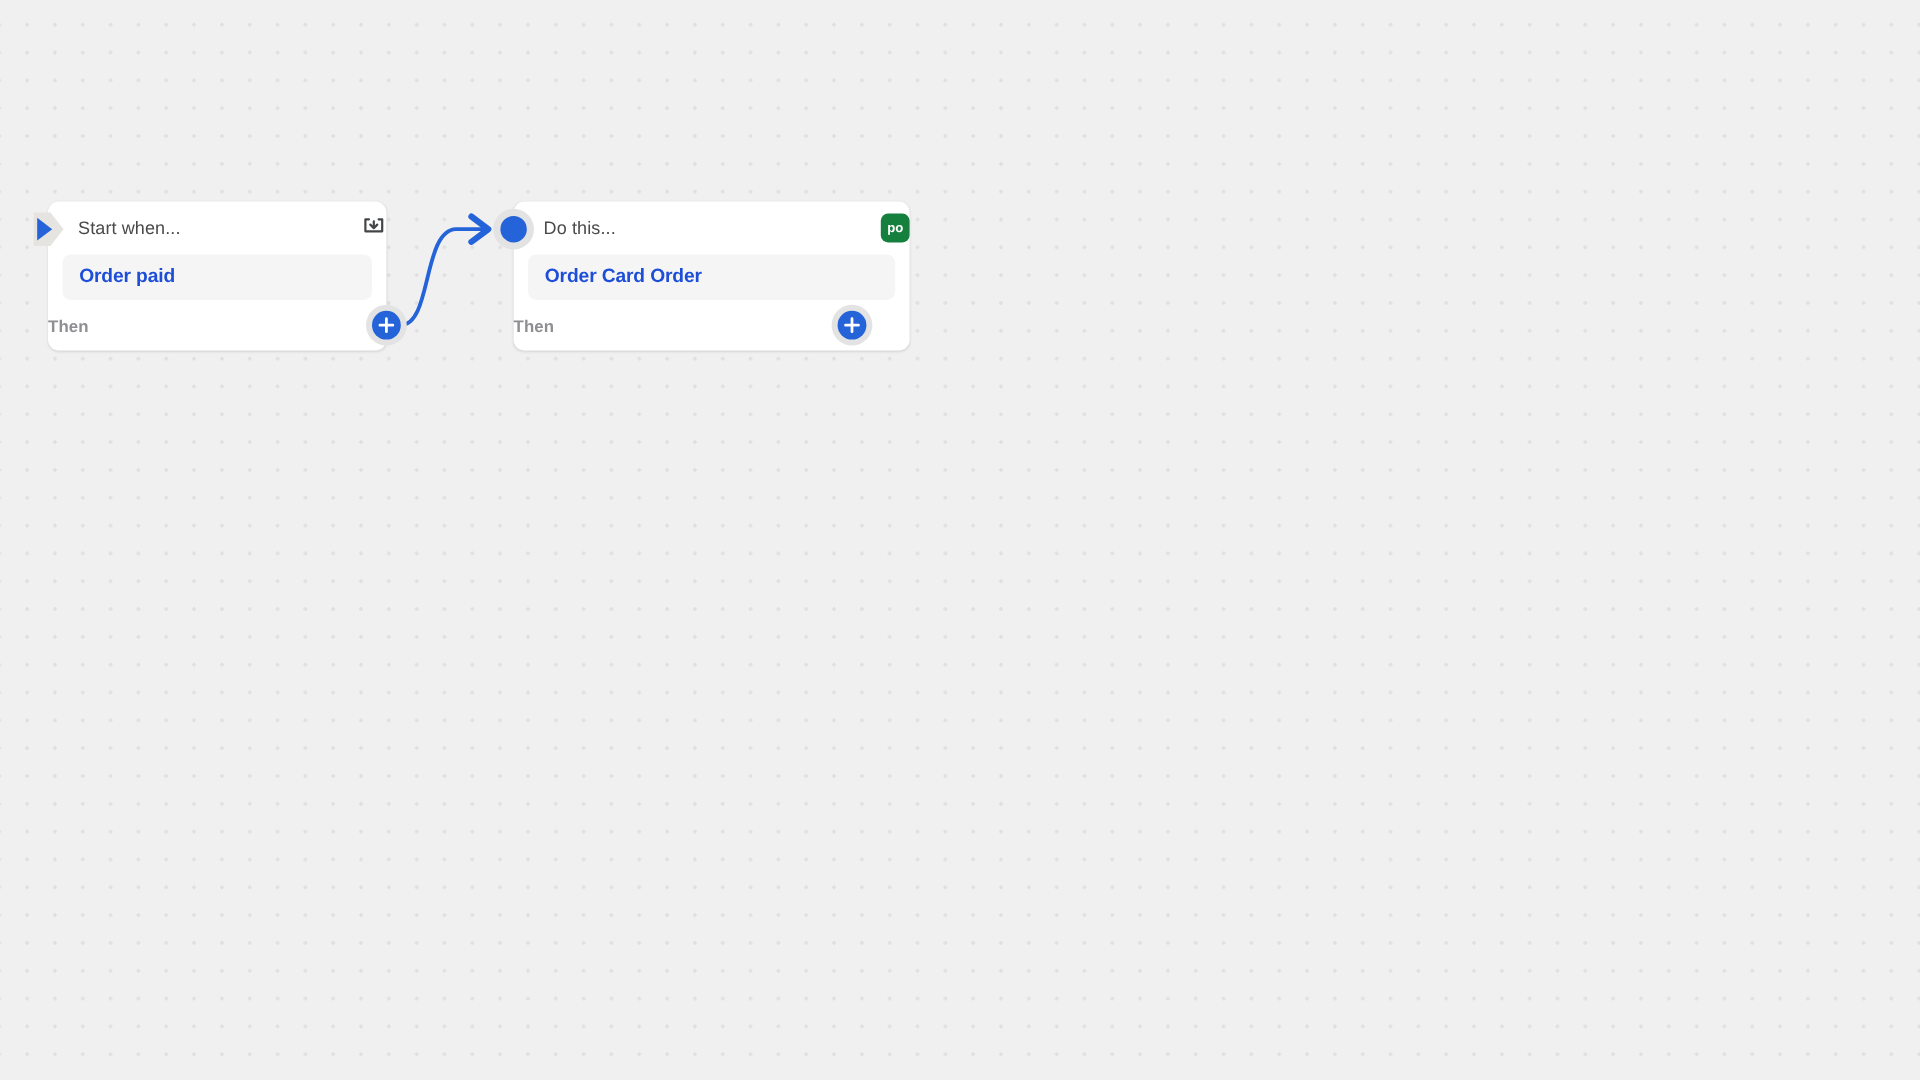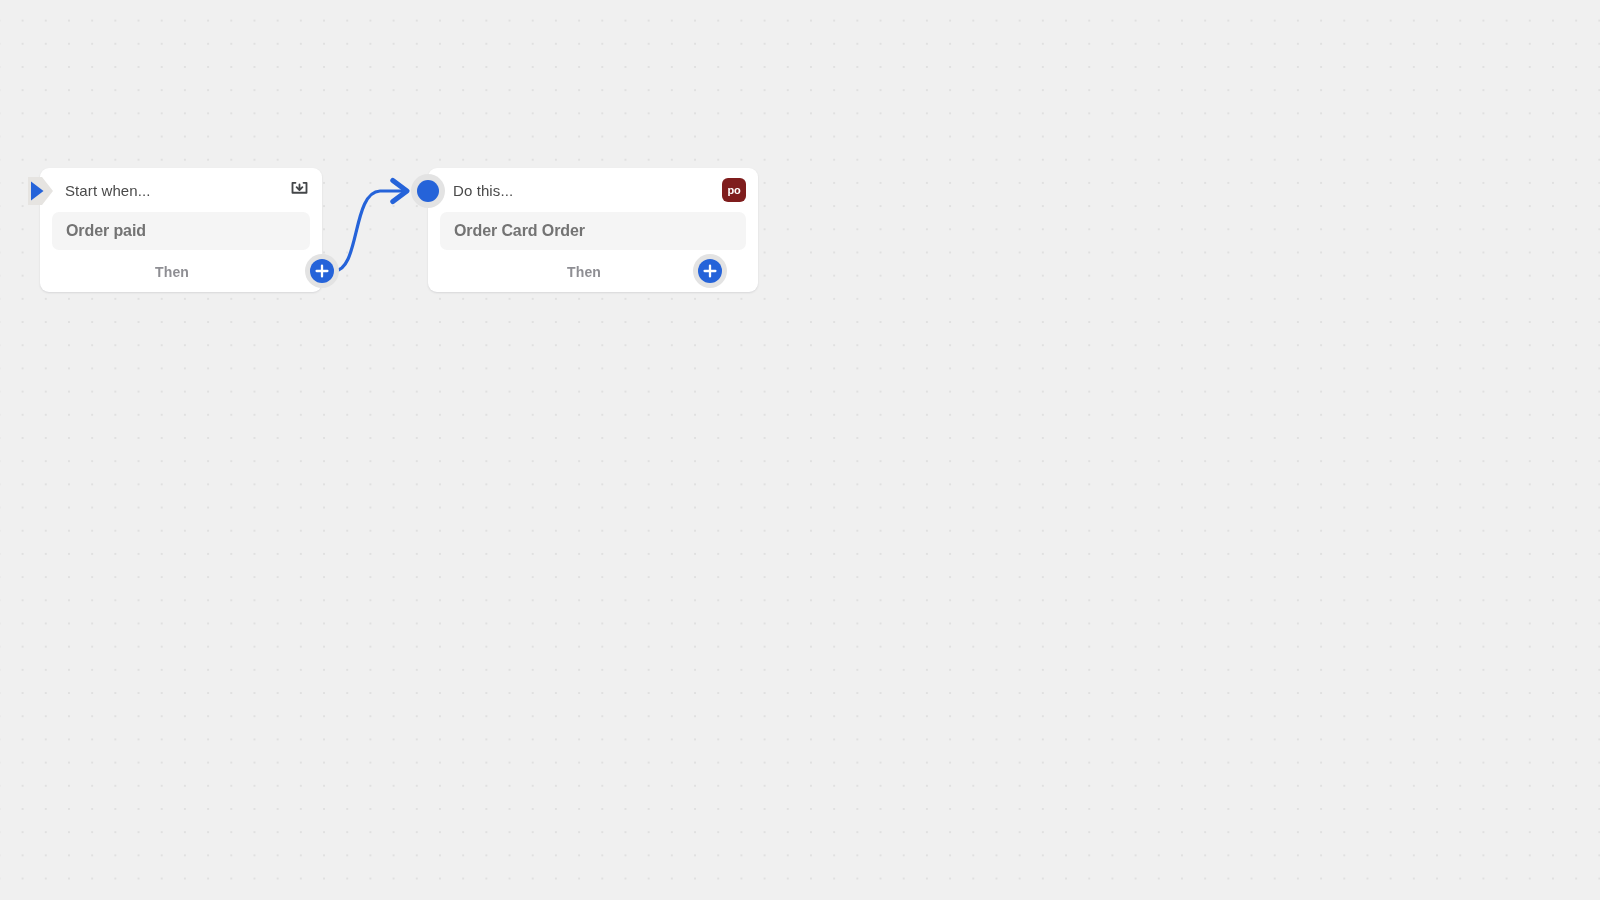--- a/index.html
+++ b/index.html
@@ -43,21 +43,21 @@
     border-radius: 9px;
     box-sizing: border-box;
     box-shadow: 0 1px 2px rgba(16,24,40,0.06), 0 1px 3px rgba(16,24,40,0.05);
   }
 
   .node-header {
     display: flex;
     align-items: center;
     justify-content: space-between;
     height: 44px;
-    padding: 0 12px 0 25px;
+    padding: 0 0 0 25px;
     box-sizing: border-box;
   }
 
   .node-title {
     font-size: 15px;
     color: #4a4a4a;
     letter-spacing: 0.1px;
     white-space: nowrap;
   }
 
@@ -70,21 +70,21 @@
   }
 
   
   .icon-inbox { display:block; }
 
   
   .app-badge {
     width: 24px;
     height: 24px;
     border-radius: 6px;
-    background: #7f1d1d;
+    background: #15803d;
     color: #ffffff;
     font-size: 11px;
     font-weight: 700;
     letter-spacing: -0.2px;
     display: flex;
     align-items: center;
     justify-content: center;
     line-height: 1;
   }
 
@@ -95,31 +95,31 @@
     border-radius: 7px;
     background: #f5f5f5;
     display: flex;
     align-items: center;
     padding: 0 14px;
     box-sizing: border-box;
   }
   .node-row-label {
     font-size: 16px;
     font-weight: 700;
-    color: #737373;
+    color: #1d4ed8;
     letter-spacing: -0.1px;
     white-space: nowrap;
   }
 
   
   .node-footer {
     height: 44px;
     display: flex;
     align-items: center;
-    justify-content: center;
+    justify-content: flex-start;
     padding-right: 18px;
     box-sizing: border-box;
   }
   .then-label {
     font-size: 14px;
     font-weight: 700;
     color: #8e8e93;
     letter-spacing: 0.1px;
   }
 

